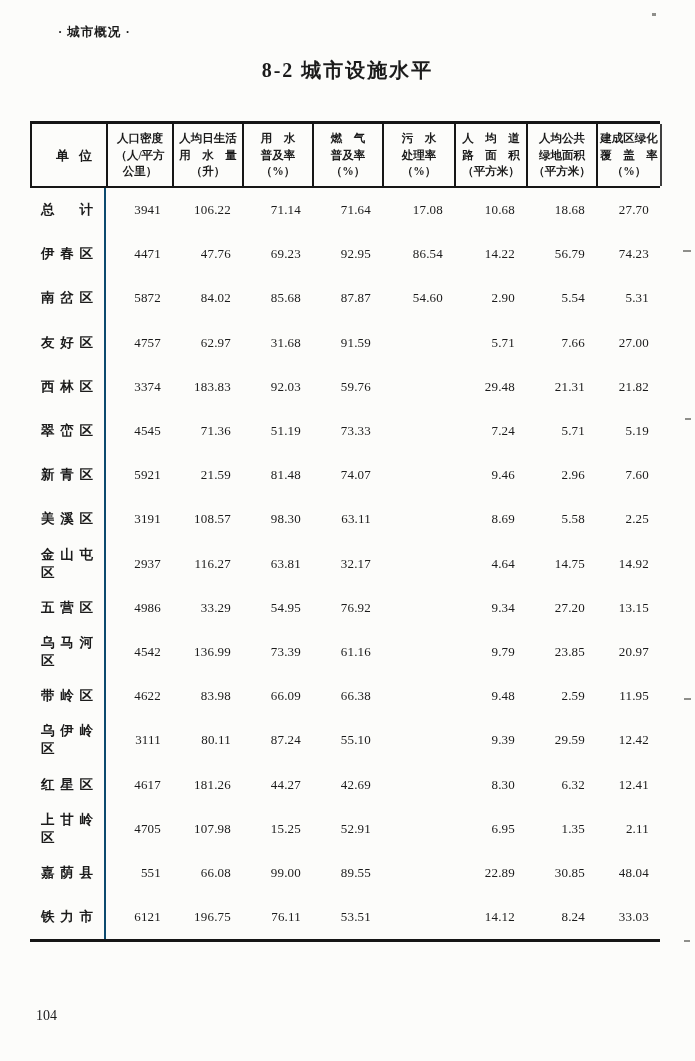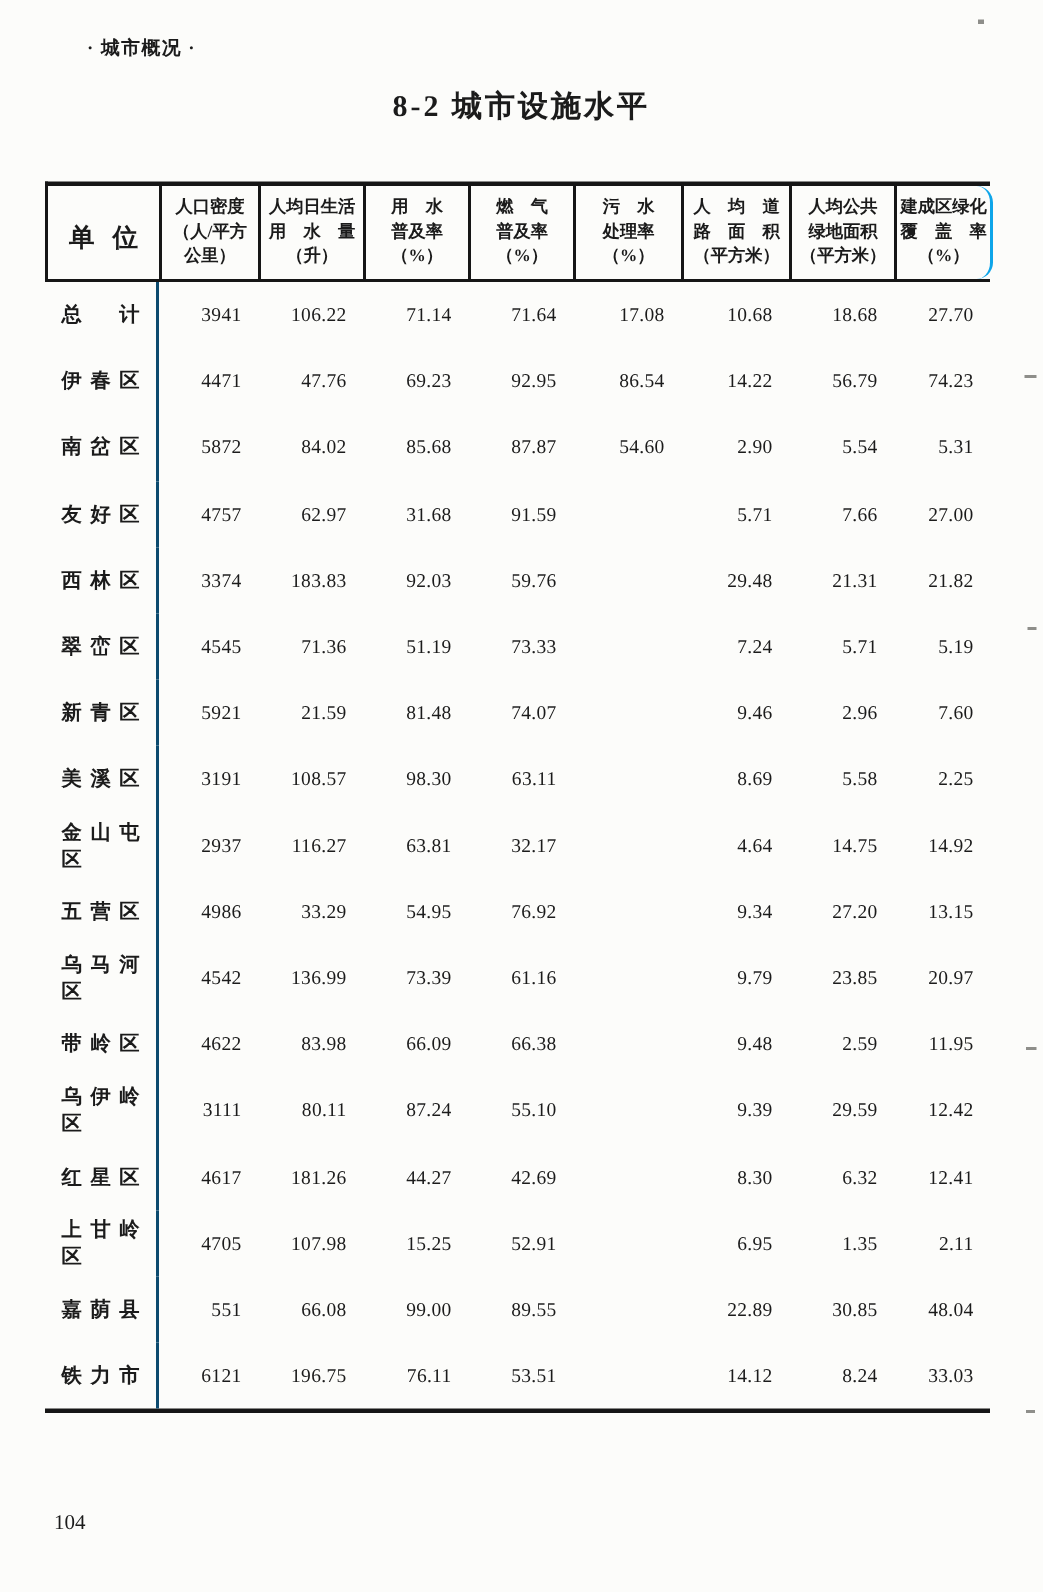--- a/index.html
+++ b/index.html
@@ -59,22 +59,22 @@
     white-space: pre-line;
     font-size: 11.5px;
     font-weight: bold;
     line-height: 1.45;
     box-sizing: border-box;
   }
   .hcell-unit {
     display: block;
     text-align: justify;
     text-align-last: justify;
-    padding: 23px 14px 0 14px;
-    font-size: 17px;
+    padding: 23px 14px 0 24px;
+    font-size: 13px;
   }
   .tbody {
     border-bottom: 3px solid #161616;
   }
   .trow {
     display: grid;
     grid-template-columns: 76px 66px 70px 70px 70px 72px 72px 70px 64px;
     height: 44.2px;
     align-items: center;
   }
@@ -137,21 +137,21 @@
 （%）</div>
     <div class="hcell">污　水
 处理率
 （%）</div>
     <div class="hcell">人　均　道
 路　面　积
 （平方米）</div>
     <div class="hcell">人均公共
 绿地面积
 （平方米）</div>
-    <div class="hcell" style="border-right:2px solid #0ea5e9;border-radius:11px;">建成区绿化
+    <div class="hcell" style="border-right:2px solid #404040;">建成区绿化
 覆　盖　率
 （%）</div>
   </div>
   <div class="tbody">
       <div class="trow">
         <div class="unit-cell">总计</div>
         <div class="num-cell">3941</div>
         <div class="num-cell">106.22</div>
         <div class="num-cell">71.14</div>
         <div class="num-cell">71.64</div>

